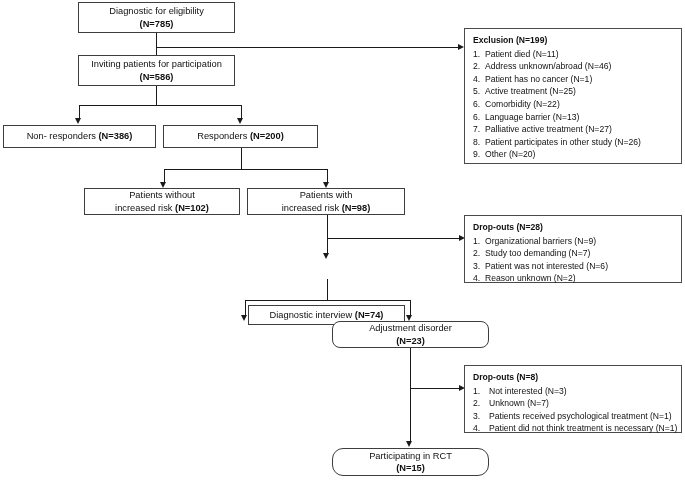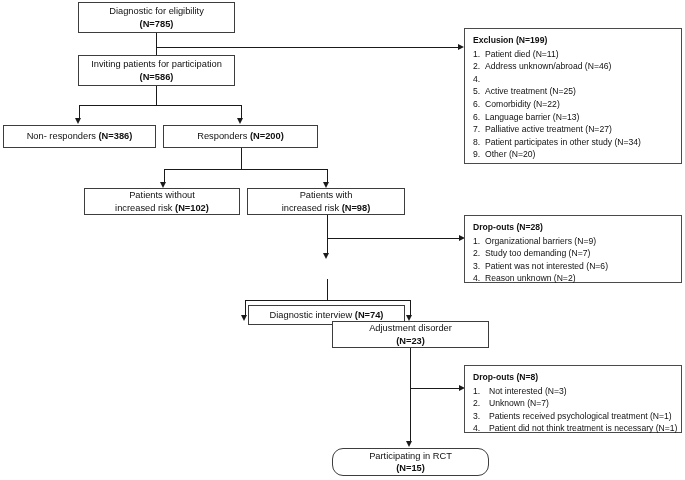--- a/index.html
+++ b/index.html
@@ -161,21 +161,21 @@
   <div class="node" style="left:247px; top:188px; width:158px; height:27px;">
     <span class="ln">Patients with</span>
     <span class="ln">increased risk <b>(N=98)</b></span>
   </div>
 
   <div class="node" style="left:248px; top:259px; width:157px; height:20px;margin-top:46px;">
     <span class="ln">Diagnostic interview <b>(N=74)</b></span>
   </div>
 
 
-  <div class="node" style="left:332px; top:321px; width:157px; height:27px;">
+  <div class="node" style="left:332px; top:321px; width:157px; height:27px;border-radius:8px;">
     <span class="ln">Adjustment disorder</span>
     <span class="ln"><b>(N=23)</b></span>
   </div>
 
   <div class="node" style="left:332px; top:448px; width:157px; height:28px;border-radius:11px;">
     <span class="ln">Participating in RCT</span>
     <span class="ln"><b>(N=15)</b></span>
   </div>
 
   <div class="panel" style="left:464px; top:28px; width:218px; height:136px;">
@@ -184,40 +184,41 @@
       <li>
           <span class="num">1.</span>
           <span>Patient died (N=11)</span>
         </li>
       <li>
           <span class="num">2.</span>
           <span>Address unknown/abroad (N=46)</span>
         </li>
       <li>
           <span class="num">4.</span>
+          <span>Patient has no cancer (N=1)</span>
         </li>
       <li>
           <span class="num">5.</span>
           <span>Active treatment (N=25)</span>
         </li>
       <li>
           <span class="num">6.</span>
           <span>Comorbidity (N=22)</span>
         </li>
       <li>
           <span class="num">6.</span>
           <span>Language barrier (N=13)</span>
         </li>
       <li>
           <span class="num">7.</span>
           <span>Palliative active treatment  (N=27)</span>
         </li>
       <li>
           <span class="num">8.</span>
-          <span>Patient participates in other study (N=34)</span>
+          <span>Patient participates in other study (N=26)</span>
         </li>
       <li>
           <span class="num">9.</span>
           <span>Other (N=20)</span>
         </li>
     </ol>
   </div>
 
   <div class="panel" style="left:464px; top:215px; width:218px; height:68px;">
     <div class="ptitle">Drop-outs (N=28)</div>

